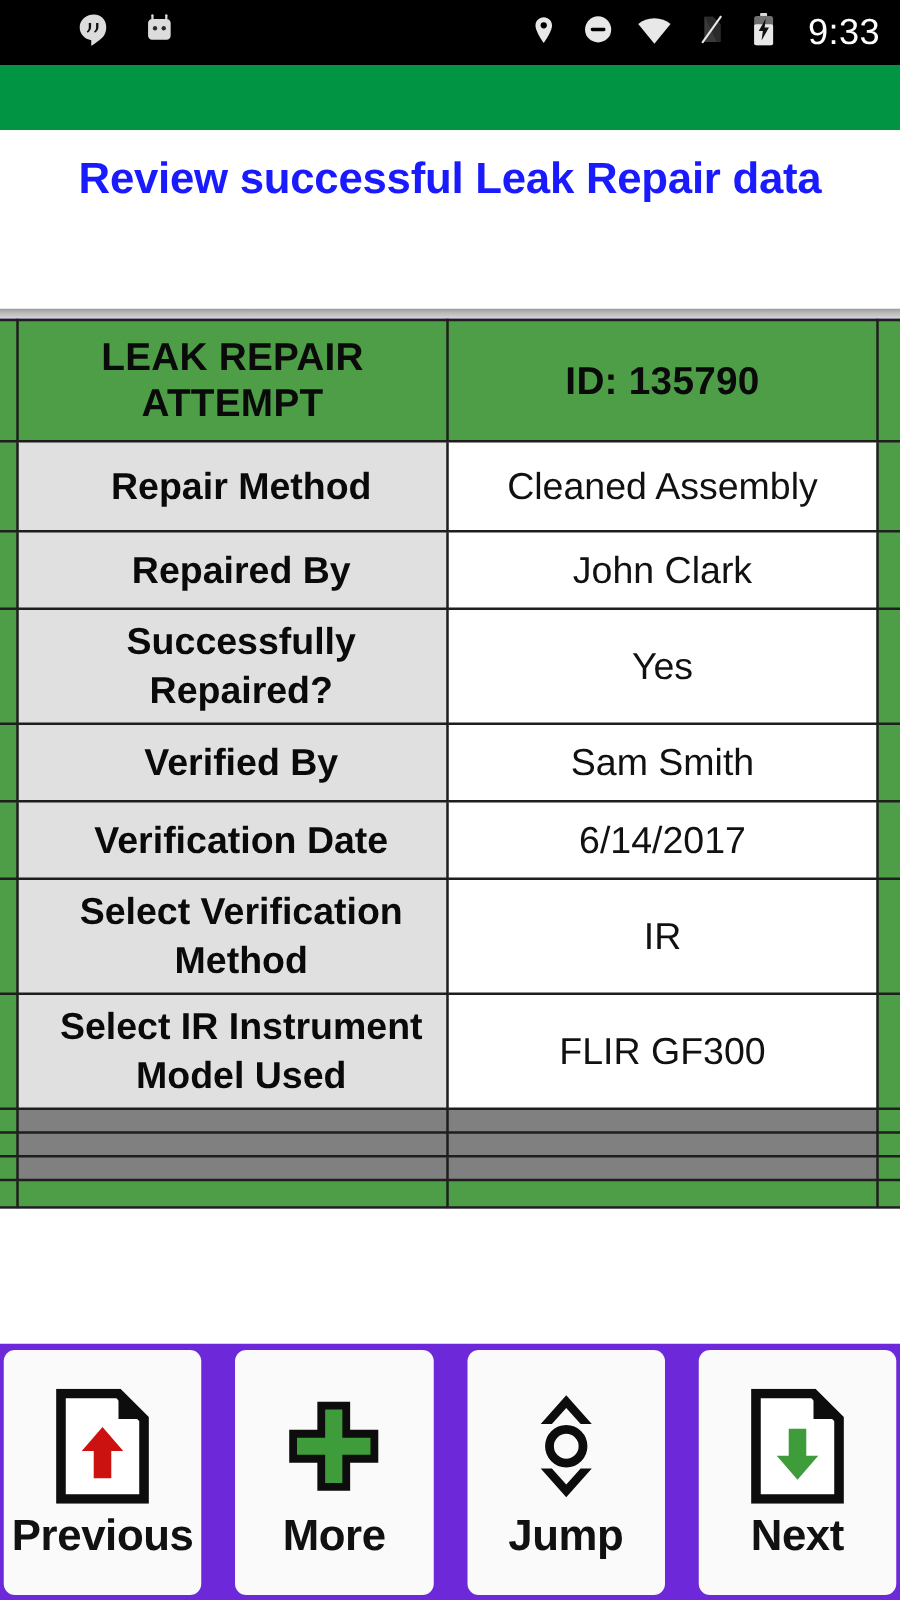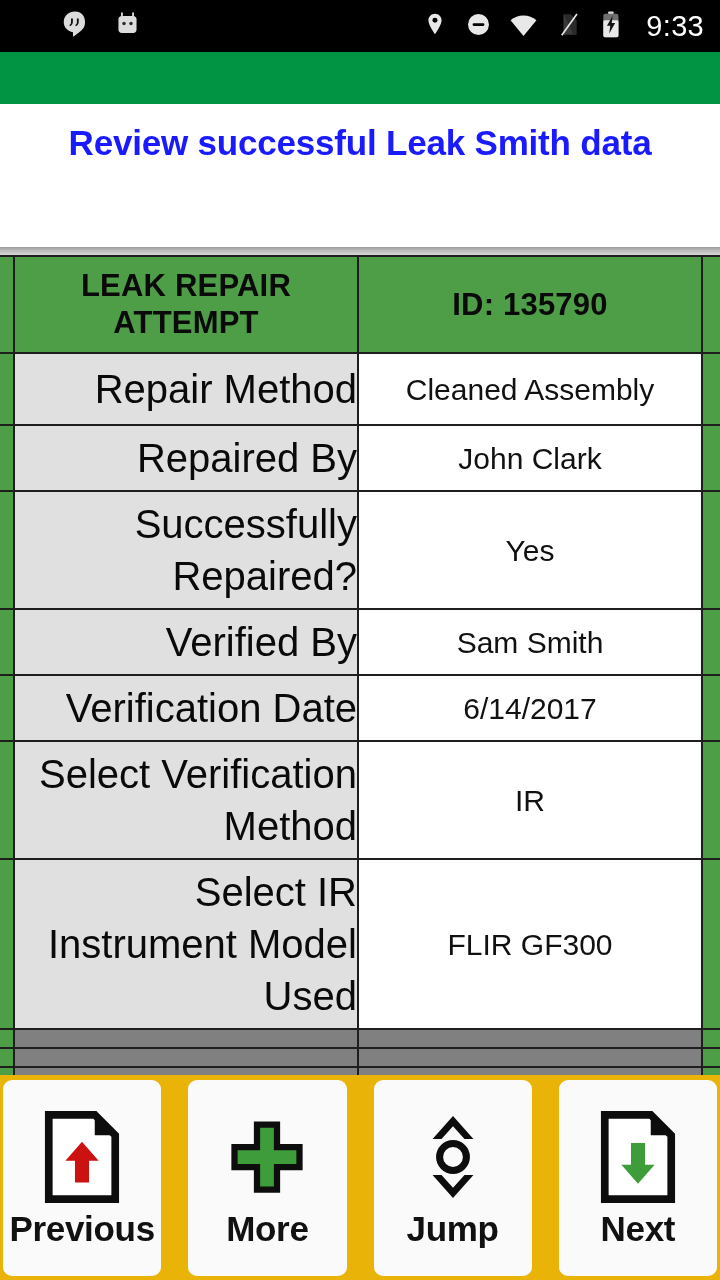--- a/index.html
+++ b/index.html
@@ -68,23 +68,23 @@
     font-size:31px; font-weight:700; color:#0a0a0a;
     text-align:center; line-height:1.18; letter-spacing:.2px;
   }
   .hdr .h-val{
     font-size:31px; font-weight:700; color:#0a0a0a;
     text-align:center; letter-spacing:.2px;
   }
 
   td.lbl-cell{
     background:#e0e0e0; color:#0a0a0a;
-    font-size:40px; font-weight:400;
+    font-size:30px; font-weight:700;
     padding:6px 0 6px 14px; line-height:1.3;
-    text-align:right;
+    text-align:center;
   }
   td.val-cell{
     background:#ffffff; color:#111111;
     font-size:30px; font-weight:400;
     text-align:center; line-height:1.3; padding:6px 5px;
   }
   tr.r1 td{ height:72px; }
   tr.r2 td{ height:62px; }
   tr.r3 td{ height:83px; }
   tr.r4 td{ height:62px;margin-top:20px; }
@@ -95,21 +95,21 @@
   tr.spacer td{ height:19px; background:#808080; padding:0; }
   tr.spacer td.gutter, tr.spacer td.gutter-r{ background:#4e9e47; }
   tr.tail td{ height:22px; background:#4e9e47; padding:0; }
 
   
   .filler{ background:#ffffff; height:186px; width:720px; }
 
   
   .navbar{
     position:absolute; left:0; bottom:0;
-    width:720px; height:205px; background:#eab308;
+    width:720px; height:205px; background:#6d28d9;
     display:flex; align-items:center; justify-content:space-between;
     padding:4px 3px;
     gap:27px;
   }
   .navbtn{
     width:174px; height:196px; background:#fafafa;
     border-radius:9px;
     display:flex; flex-direction:column;
     align-items:center; justify-content:center;
     gap:6px;
@@ -175,21 +175,21 @@
         <path d="M10.6 4.6 5.1 14.2h3.2l-1 7.4 5.7-10h-3.3z" fill="#111"></path>
       </svg>
     </span>
     <span class="sb-clock">9:33</span>
   </div>
 </div>
 
 <div class="appbar"></div>
 
 <div class="title-zone">
-  <div class="page-title">Review successful Leak Smith data</div>
+  <div class="page-title">Review successful Leak Repair data</div>
 </div>
 
 <div class="table-top-rail"></div>
 <div class="grid">
   <table>
     <colgroup>
       <col class="gut-l">
         <col class="lbl">
         <col class="val">
         <col class="gut-r">

